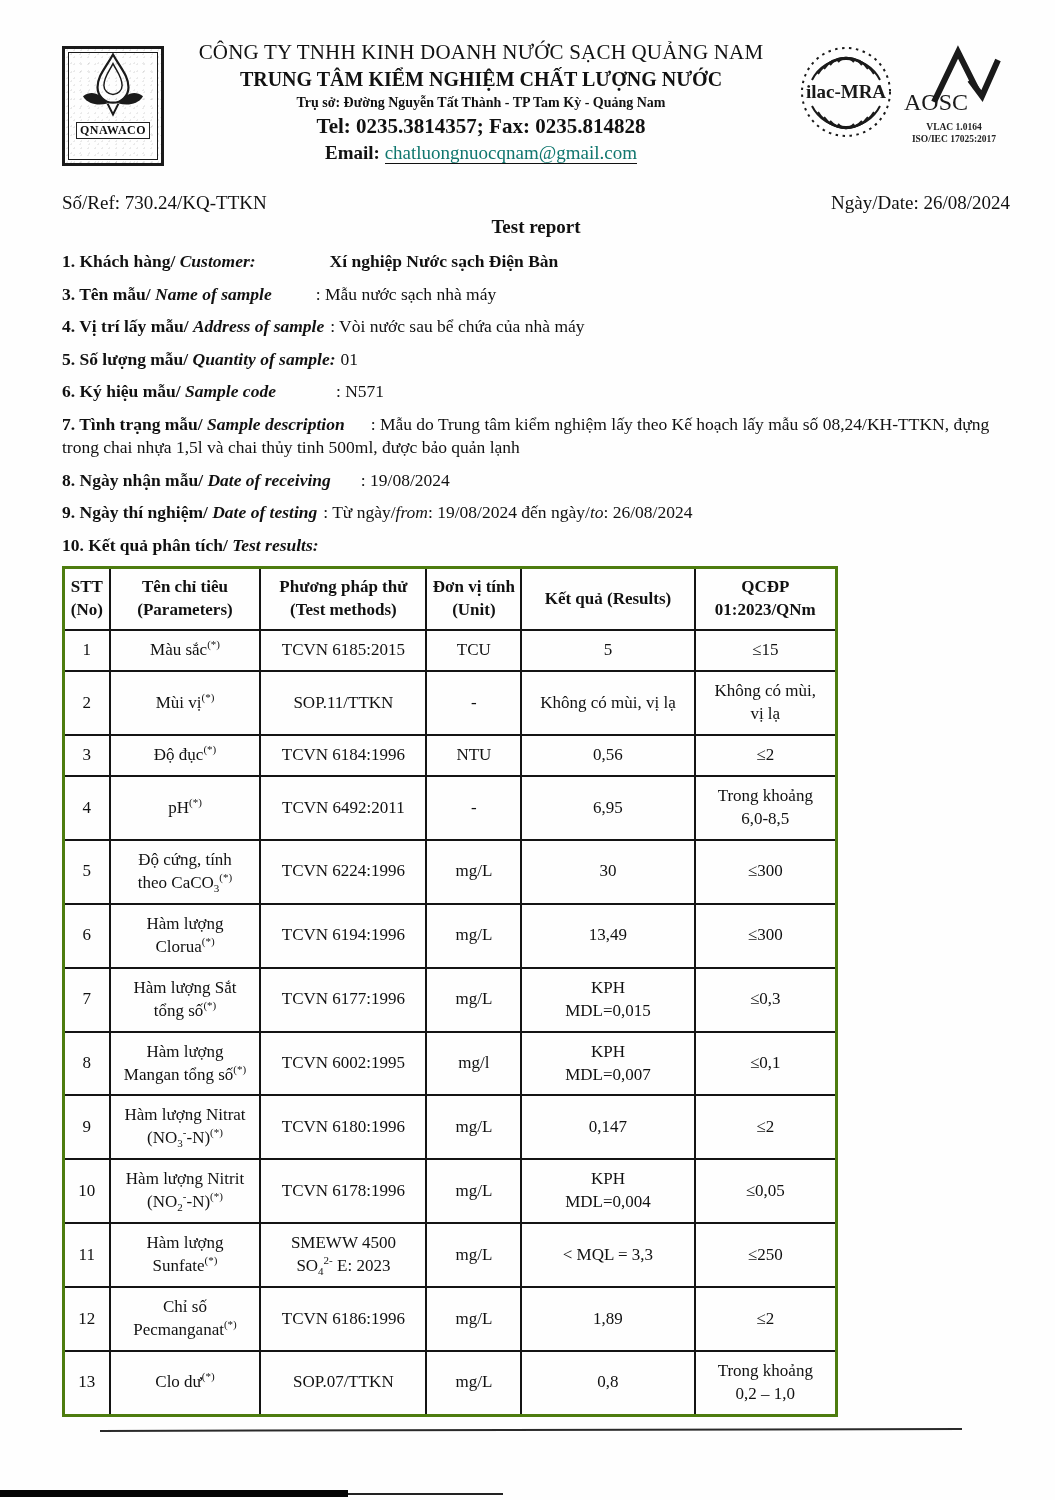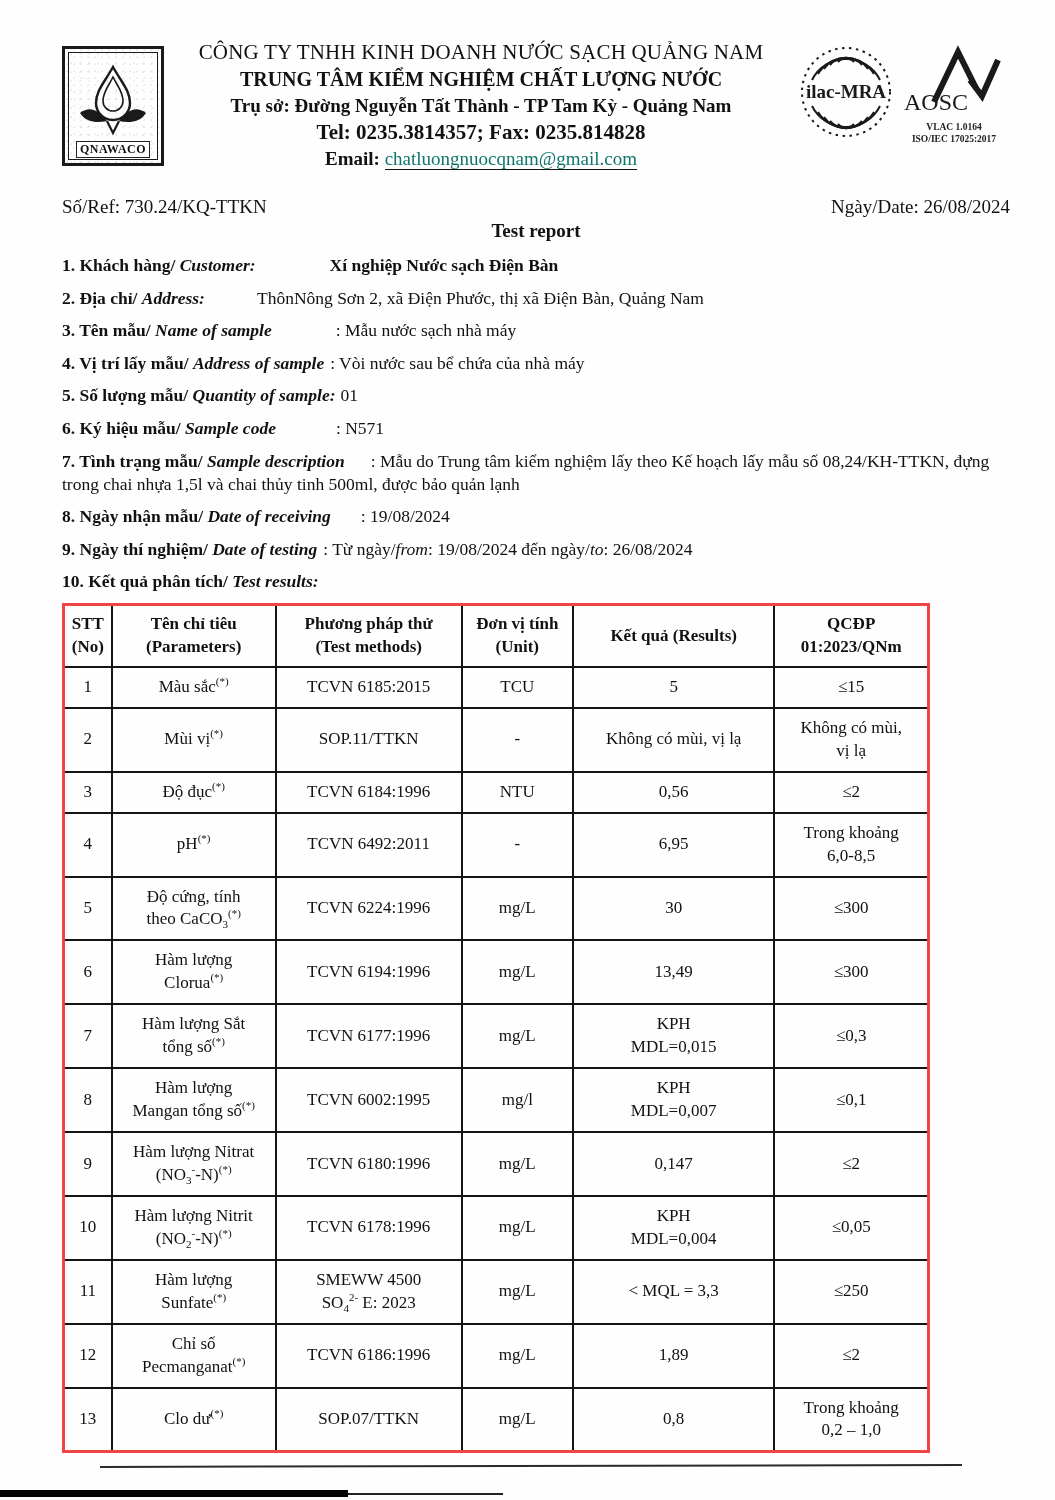--- a/index.html
+++ b/index.html
@@ -17,56 +17,56 @@
     border:3px solid #1a1a1a; outline:1px solid #1a1a1a; outline-offset:-7px;
     display:flex; flex-direction:column; align-items:center; justify-content:flex-end;
     background:
       radial-gradient(circle at 30% 20%, rgba(0,0,0,.08) 1px, transparent 1px),
       radial-gradient(circle at 70% 60%, rgba(0,0,0,.08) 1px, transparent 1px);
     background-size:7px 7px, 9px 9px;
   }
   .logo-left svg { display:block; margin-bottom:2px; }
   .logo-left .logo-cap {
     font-size:12px; font-weight:bold; letter-spacing:.5px; border:1px solid #222;
-    padding:0 3px; margin-bottom:5px; background:#fff;
+    padding:0 3px; margin-bottom:24px; background:#fff;
   }
   .head-center { flex:1 1 auto; text-align:center; padding:0 6px; }
   .company { font-size:21px; letter-spacing:.2px; white-space:nowrap; }
   .center-name { font-size:20px; font-weight:bold; margin-top:3px; white-space:nowrap; }
-  .addr { font-size:19px; font-weight:bold; margin-top:4px; }
+  .addr { font-size:14px; font-weight:bold; margin-top:4px; }
   .telfax { font-size:21px; font-weight:bold; margin-top:3px; }
   .email-line { font-size:19px; margin-top:3px; }
   .email-line .elabel { font-weight:bold; }
   .email-line a { color:#0f766e; text-decoration:none; border-bottom:1.6px solid #111; cursor:pointer; }
   .head-logos { flex:0 0 212px; display:flex; align-items:flex-start; gap:8px; margin-top:4px; }
   .ilac { width:96px; }
   .aosc { width:104px; text-align:center; }
   .aosc .aosc-sub { font-size:9.5px; font-weight:bold; line-height:1.25; color:#222; }
   
   .meta-row { display:flex; justify-content:space-between; margin-top:26px; font-size:19px; }
   
   .title { text-align:center; font-size:21px; font-weight:bold; margin-top:4px; letter-spacing:.2px; }
   .subtitle { text-align:center; font-size:19px; font-weight:bold; margin-top:2px; }
   
   #info-list { margin-top:12px; }
   .info-line { font-size:17.5px; line-height:1.32; margin-bottom:9.5px; }
   .info-line b { font-weight:bold; }
   .info-line .val { font-weight:normal; }
   .info-line.n1 .val { margin-left:74px; font-weight:bold; }
   .info-line.n2 .val { margin-left:52px; }
-  .info-line.n3 .val { margin-left:64px;text-align:center; }
+  .info-line.n3 .val { margin-left:44px;text-align:center; }
   .info-line.n4 .val { margin-left:6px; }
   .info-line.n5 .val { margin-left:5px; }
   .info-line.n6 .val { margin-left:60px; }
   .info-line.n7 .val { margin-left:26px; }
   .info-line.n8 .val { margin-left:30px; }
   .info-line.n9 .val { margin-left:6px; }
   .info-line.n10 .val { margin-left:0; }
   
-  #results-table { border-collapse:collapse; width:868px; margin-top:2px; border:3px solid #ef4444; }
+  #results-table { border-collapse:collapse; width:776px; margin-top:2px; border:3px solid #4d7c0f; }
   #results-table th, #results-table td {
     border:2px solid #141414; text-align:center; vertical-align:middle;
     font-size:17px; padding:8px 5px; line-height:1.35;
   }
   #results-table th { font-weight:bold; padding:7px 3px; }
   #results-table sup { font-size:11px; line-height:0; }
   #results-table sub { font-size:11px; line-height:0; }
   
   .rule { width:862px; height:2px; background:#2a2a2a; margin:12px 0 0 38px; transform:rotate(-0.12deg); }
   .scan-bar { position:absolute; left:0; bottom:3px; width:348px; height:7px; background:#050505; }
@@ -136,21 +136,20 @@
 
   <div class="meta-row">
     <span>Số/Ref: 730.24/KQ-TTKN</span>
     <span>Ngày/Date: 26/08/2024</span>
   </div>
 
   <div class="subtitle">Test report</div>
 
   <div id="info-list">
       <div class="info-line n1"><b>1. Khách hàng/ </b><b><i>Customer:</i></b><span class="val"><span>Xí nghiệp Nước sạch Điện Bàn</span></span></div>
-      <div class="info-line n2"><b>2. Địa chỉ/ </b><b><i>Address:</i></b><span class="val"><span>ThônNông Sơn 2, xã Điện Phước, thị xã Điện Bàn, Quảng Nam</span></span></div>
       <div class="info-line n3"><b>3. Tên mẫu/ </b><b><i>Name of sample</i></b><span class="val"><span>: Mẫu nước sạch nhà máy</span></span></div>
       <div class="info-line n4"><b>4. Vị trí lấy mẫu/ </b><b><i>Address of sample</i></b><span class="val"><span>: Vòi nước sau bể chứa của nhà máy</span></span></div>
       <div class="info-line n5"><b>5. Số lượng mẫu/ </b><b><i>Quantity of sample:</i></b><span class="val"><span>01</span></span></div>
       <div class="info-line n6"><b>6. Ký hiệu mẫu/ </b><b><i>Sample code</i></b><span class="val"><span>: N571</span></span></div>
       <div class="info-line n7"><b>7. Tình trạng mẫu/ </b><b><i>Sample description</i></b><span class="val"><span>: Mẫu do Trung tâm kiểm nghiệm lấy theo Kế hoạch lấy mẫu số 08,24/KH-TTKN, đựng trong chai nhựa 1,5l và chai thủy tinh 500ml, được bảo quản lạnh</span></span></div>
       <div class="info-line n8"><b>8. Ngày nhận mẫu/ </b><b><i>Date of receiving</i></b><span class="val"><span>: 19/08/2024</span></span></div>
       <div class="info-line n9"><b>9. Ngày thí nghiệm/ </b><b><i>Date of testing</i></b><span class="val"><span>: Từ ngày/</span><i>from</i><span>: 19/08/2024  đến ngày/</span><i>to</i><span>: 26/08/2024</span></span></div>
       <div class="info-line n10"><b>10. Kết quả phân tích/ </b><b><i>Test results:</i></b><span class="val"></span></div>
     </div>
 

